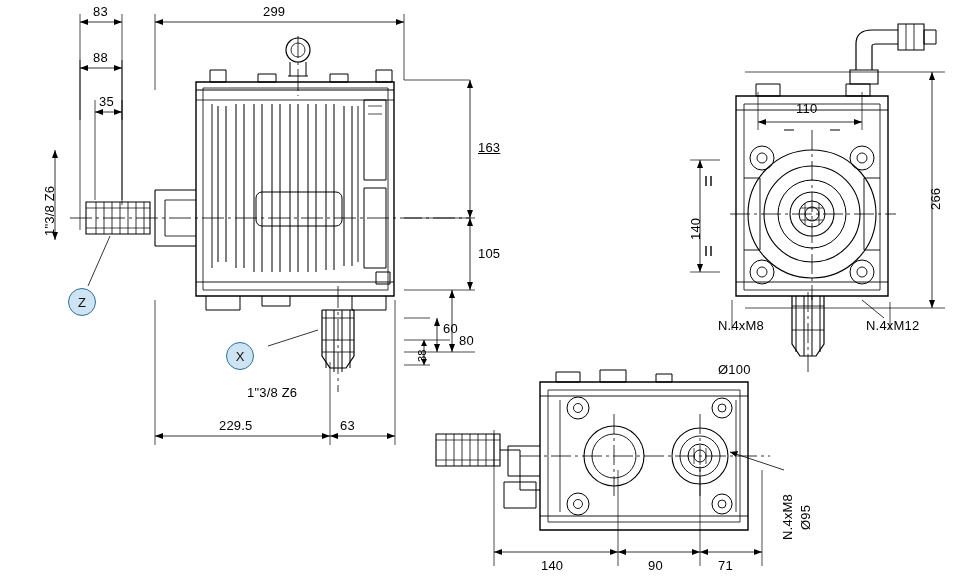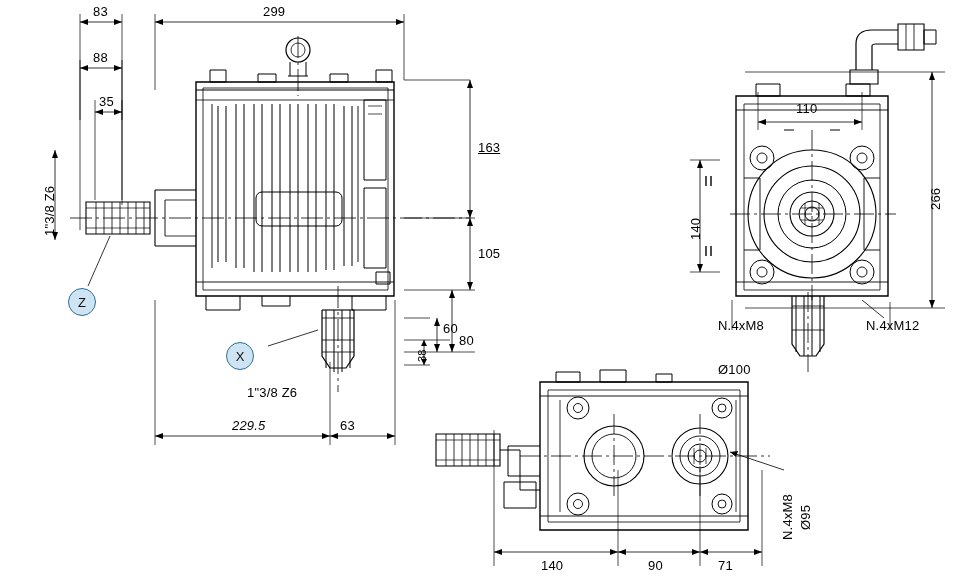--- a/index.html
+++ b/index.html
@@ -362,21 +362,21 @@
 <div class="dim" style="left:263px;top:4px;">299</div>
 <div class="dim" style="left:93px;top:50px;">88</div>
 <div class="dim" style="left:99px;top:94px;">35</div>
 <div class="dim vert" style="left:42px;top:236px;">1"3/8 Z6</div>
 <div class="dim" style="left:478px;top:140px;text-decoration:underline;">163</div>
 <div class="dim" style="left:478px;top:246px;">105</div>
 <div class="dim" style="left:459px;top:333px;">80</div>
 <div class="dim" style="left:443px;top:321px;">60</div>
 <div class="dim small vert" style="left:416px;top:362px;">38</div>
 <div class="dim" style="left:247px;top:385px;">1"3/8 Z6</div>
-<div class="dim" style="left:232px;top:418px;font-style:italic;">229.5</div>
+<div class="dim" style="left:219px;top:418px;">229.5</div>
 <div class="dim" style="left:332px;top:418px;margin-left:8px;">63</div>
 
 <div class="bub" style="left:68px;top:288px;">Z</div>
 <div class="bub" style="left:226px;top:342px;">X</div>
 
 <div class="dim" style="left:796px;top:101px;">110</div>
 <div class="dim vert" style="left:688px;top:240px;">140</div>
 <div class="dim vert" style="left:928px;top:210px;">266</div>
 <div class="dim" style="left:718px;top:318px;">N.4xM8</div>
 <div class="dim" style="left:718px;top:338px;margin-top:24px;">Ø100</div>

